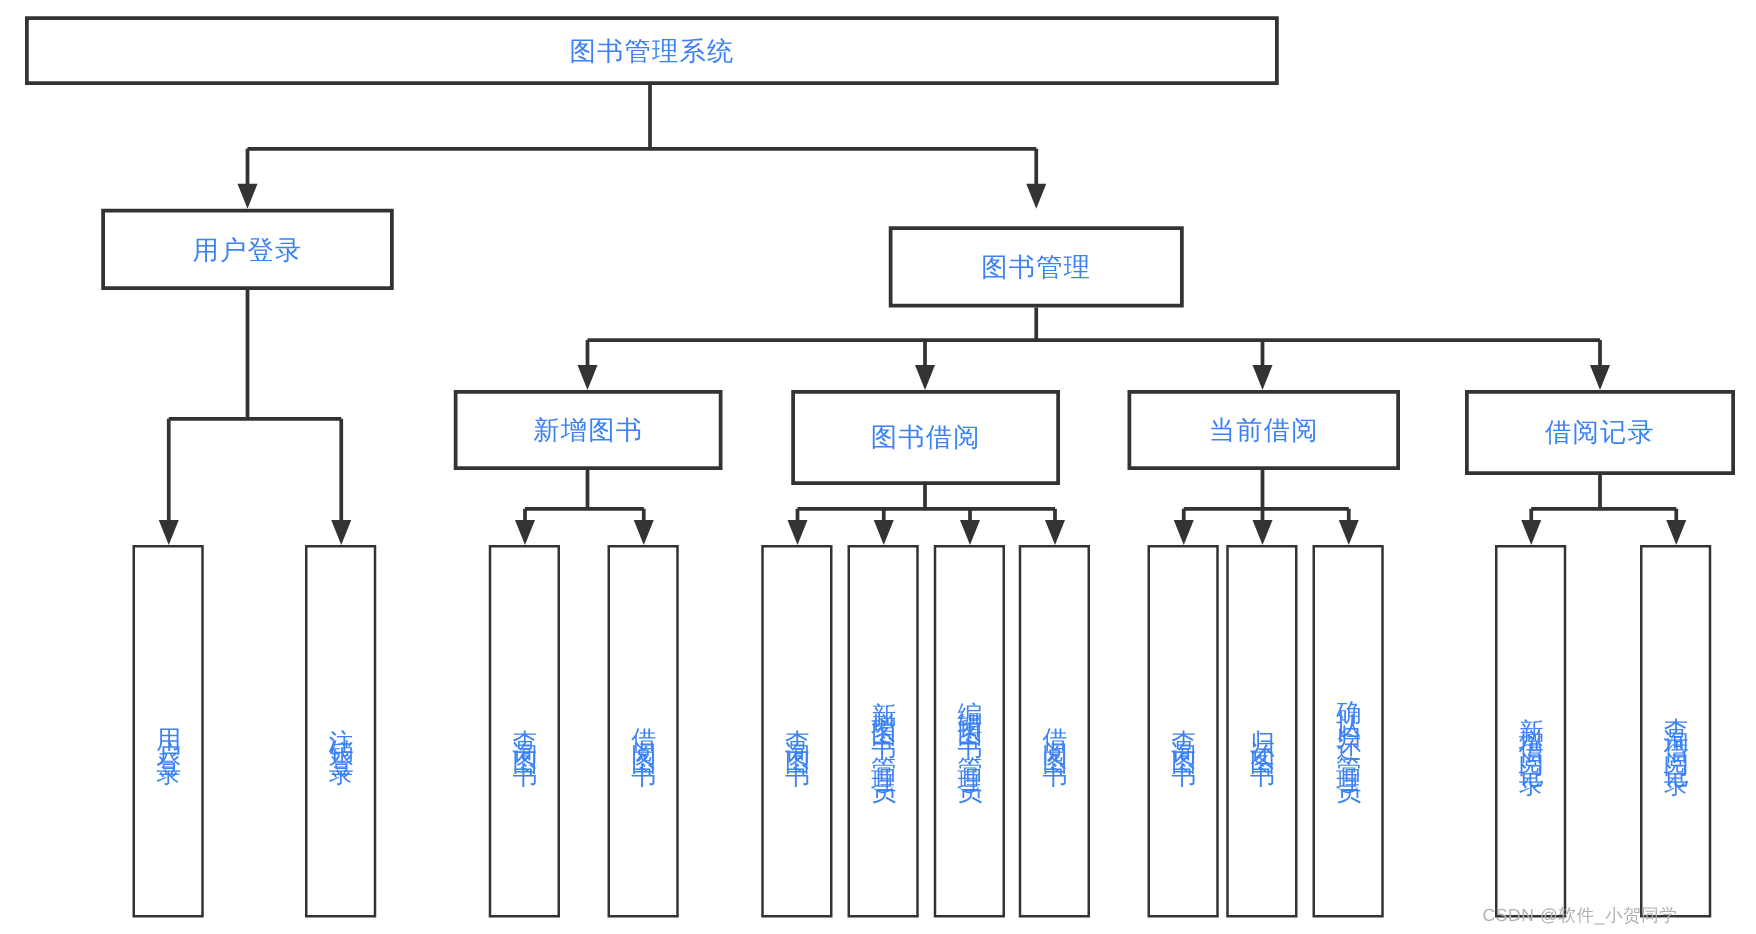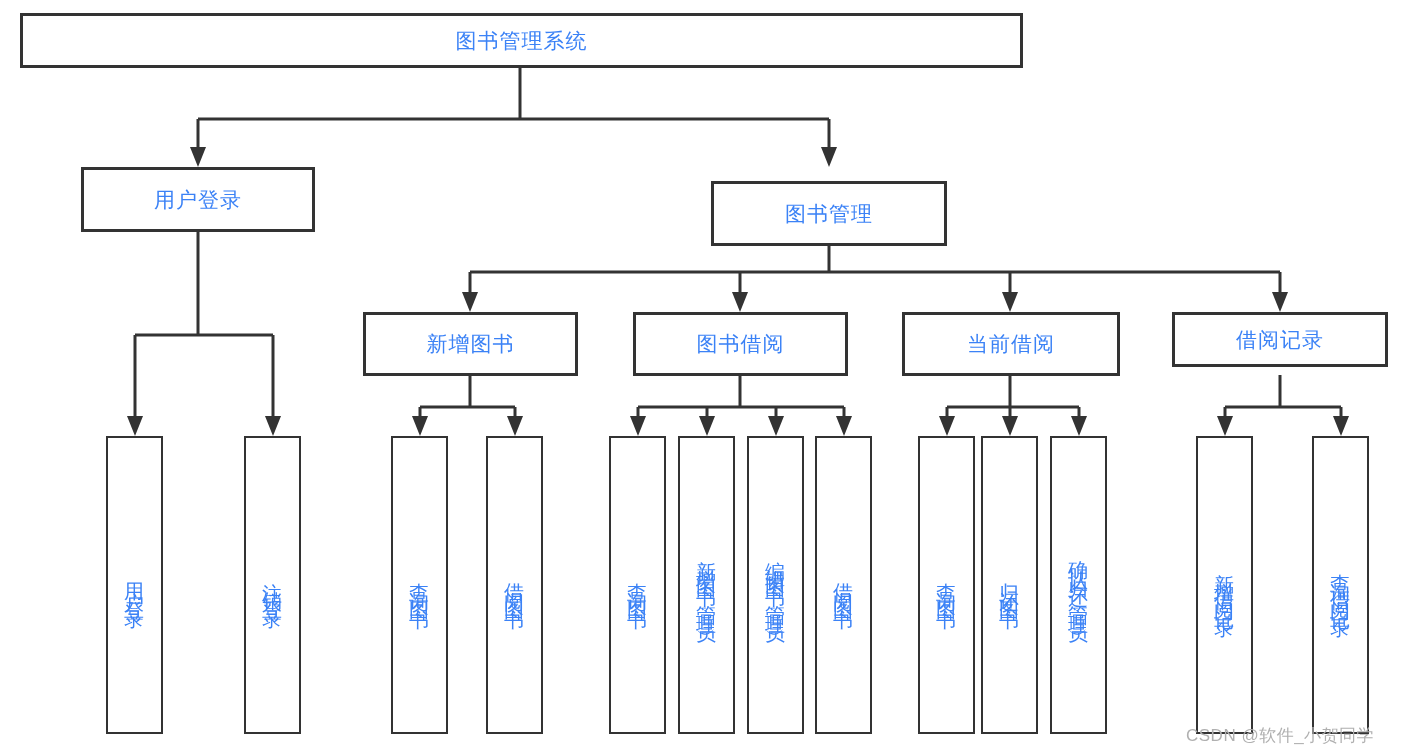--- a/index.html
+++ b/index.html
@@ -42,21 +42,21 @@
     text-orientation: mixed;
     font-size: 20px;
     line-height: 1;
     letter-spacing: 9px;
     white-space: nowrap;
   }
   .watermark {
     position: absolute;
     left: 1186px;
     top: 724px;
-    font-size: 17px;
+    font-size: 14px;
     color: #b0b0b0;
     letter-spacing: 0.5px;
     white-space: nowrap;
   }
 </style>
 </head>
 <body>
 
 <div class="stage">
 
@@ -135,27 +135,27 @@
   <div class="hbox" style="left:81px; top:167px; width:234px; height:65px">
     <span>用户登录</span>
   </div>
   <div class="hbox" style="left:711px; top:181px; width:236px; height:65px">
     <span>图书管理</span>
   </div>
 
   <div class="hbox" style="left:363px; top:312px; width:215px; height:64px">
     <span>新增图书</span>
   </div>
-  <div class="hbox" style="left:633px; top:312px; width:215px; height:64px">
+  <div class="hbox" style="left:633px; top:312px; width:215px; height:76px">
     <span>图书借阅</span>
   </div>
   <div class="hbox" style="left:902px; top:312px; width:218px; height:64px">
     <span>当前借阅</span>
   </div>
-  <div class="hbox" style="left:1172px; top:312px; width:216px; height:55px">
+  <div class="hbox" style="left:1172px; top:312px; width:216px; height:68px">
     <span>借阅记录</span>
   </div>
 
   <div class="vbox" style="left:106px; top:436px">
     <span class="vtext">用户登录</span>
   </div>
   <div class="vbox" style="left:244px; top:436px">
     <span class="vtext">注销登录</span>
   </div>
 

